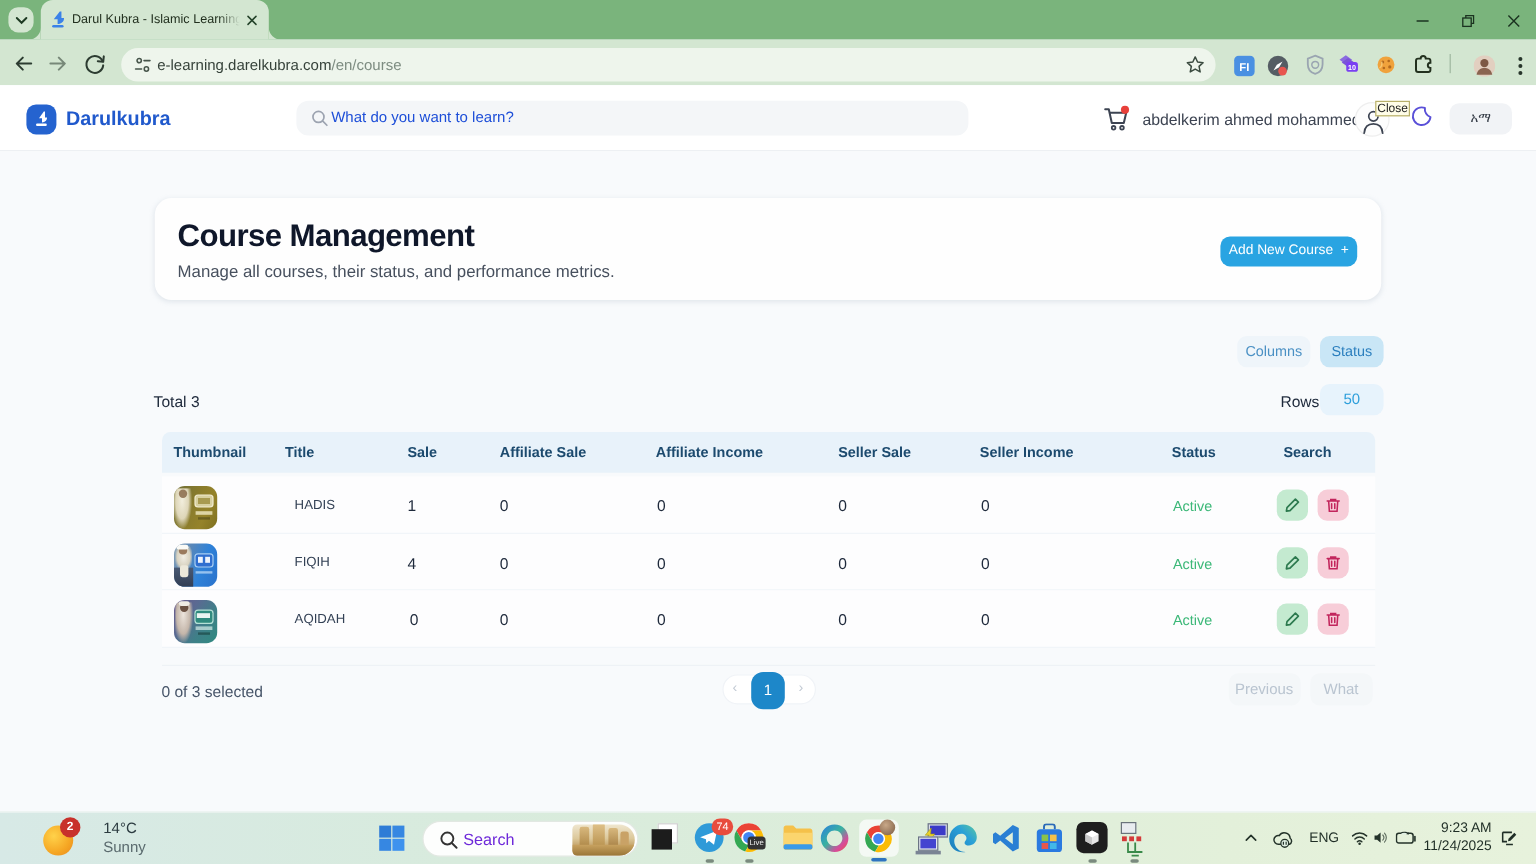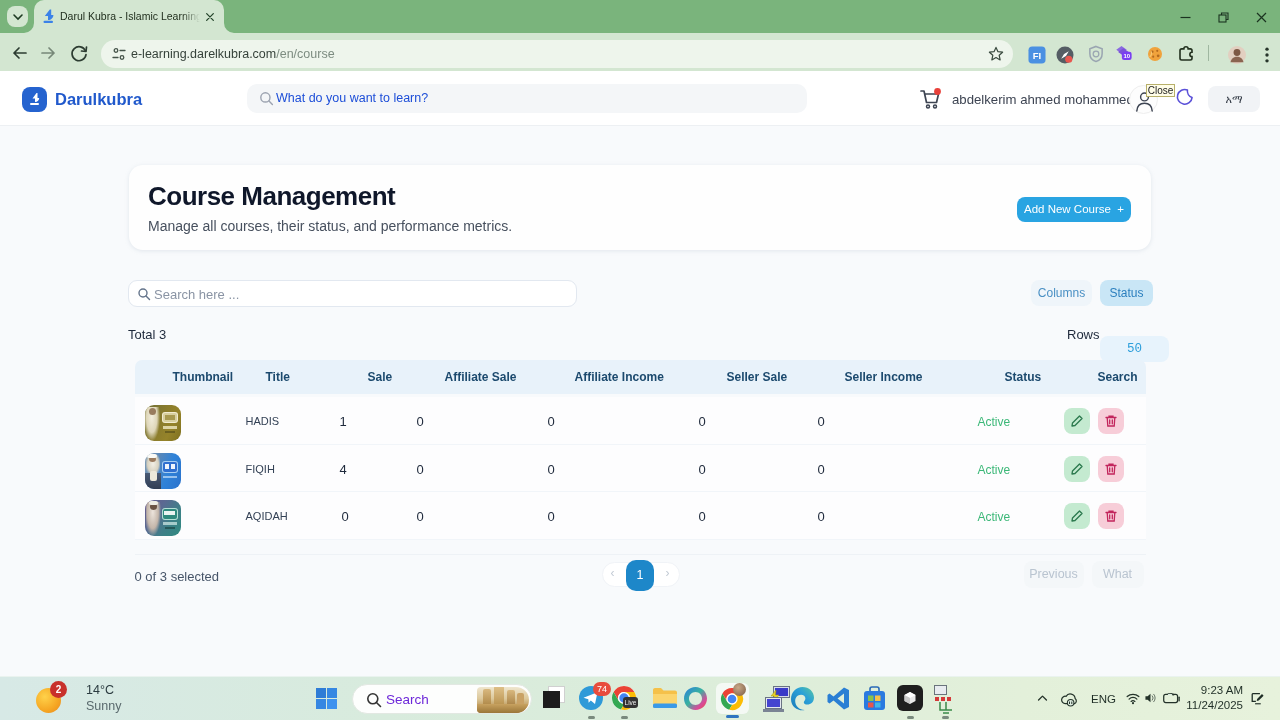--- a/index.html
+++ b/index.html
@@ -39,25 +39,25 @@
 .hero { position:absolute; left:129px; top:39px; width:1022px; height:85px; background:#fefefe; border-radius:14px; box-shadow:0 1px 4px rgba(160,175,190,0.25); }
 .hero h1 { position:absolute; left:19px; top:16px; font-size:26px; color:#0f172a; letter-spacing:-0.5px; }
 .hero p { position:absolute; left:19px; top:53px; font-size:14px; color:#47505e; }
 .addbtn { position:absolute; right:20px; top:32px; width:114px; height:25px; background:#29a4e2; border-radius:8px; color:#fff; font-size:11.5px; text-align:center; line-height:25px; }
 .searchbox { position:absolute; left:128px; top:154px; width:449px; height:27px; background:#fff; border:1px solid #e2e8f0; border-radius:9px; }
 .searchbox span { position:absolute; left:25px; top:6px; font-size:13px; color:#8a94a4; }
 .colbtn { position:absolute; left:1031px; top:154px; width:61px; height:26px; background:#eff5fa; border-radius:8px; color:#4a90c4; font-size:12px; text-align:center; line-height:27px; }
 .statusbtn { position:absolute; left:1100px; top:154px; width:53px; height:26px; background:#c9e6f6; border-radius:8px; color:#2b7fbe; font-size:12px; text-align:center; line-height:27px; }
 .total { position:absolute; left:128px; top:201px; font-size:13px; color:#1e293b; }
 .rowslabel { position:absolute; left:1067px; top:201px; font-size:13px; color:#1e293b; }
-.rowschip { position:absolute; left:1100px; top:210px; width:69px; height:26px; background:#e7f3fc; border-radius:8px; color:#2e9fdb; font-size:12.5px; text-align:center; line-height:27px;font-family:Liberation Mono, monospace; }
+.rowschip { position:absolute; left:1100px; top:194px; width:53px; height:26px; background:#e7f3fc; border-radius:8px; color:#2e9fdb; font-size:12.5px; text-align:center; line-height:27px; }
 
 
 .thead { position:absolute; left:134.5px; top:233.5px; width:1011px; height:34px; background:#e8f2fa; border-radius:7px 7px 0 0; }
-.th { position:absolute; top:10px; font-size:12px; font-weight:bold; color:#1c4a6e;margin-left:28px; }
+.th { position:absolute; top:10px; font-size:12px; font-weight:bold; color:#1c4a6e; }
 .trow { position:absolute; left:134.5px; width:1011px; height:47.5px; background:#fdfdfe; border-bottom:1px solid #f1f5f9; }
 .thumb { position:absolute; left:10px; top:8px; width:36px; height:36px; border-radius:9px; overflow:hidden; }
 .ttitle { position:absolute; top:18px; font-size:11px; color:#334155; }
 .tnum { position:absolute; top:17px; font-size:13px; color:#1e293b; }
 .tactive { position:absolute; left:843px; top:18px; font-size:12px; color:#3cb878; }
 .abtn { position:absolute; top:11px; width:26px; height:26px; border-radius:8px; }
 .abtn svg { position:absolute; left:6px; top:6px; }
 .editbtn { left:929px; background:#c4ead0; }
 .delbtn { left:963px; background:#f7cdd8; }
 .tfooter { position:absolute; left:134.5px; top:428px; width:1011px; height:38px; border-top:1px solid #eef2f6; }
@@ -211,27 +211,20 @@
         <path d="M14.2 3.4 A8.4 8.4 0 1 0 19.5 12.1 A8.0 8.0 0 0 1 14.2 3.4 Z" fill="none" stroke="#5a50d8" stroke-width="1.8" stroke-linejoin="round"></path>
       </svg>
   <div class="langbtn">አማ</div>
 </div>
 
 <div id="pagebody">
   <div class="hero">
     <h1>Course Management</h1>
     <p>Manage all courses, their status, and performance metrics.</p>
     <div class="addbtn">Add New Course&nbsp;&nbsp;+</div>
-  </div>
-  <div class="searchbox">
-        <span>Search here ...</span>
-    <svg style="position:absolute;left:8px;top:6px" width="14" height="14" viewBox="0 0 14 14">
-          <circle cx="6" cy="6" r="4" stroke="#64748b" stroke-width="1.4" fill="none"></circle>
-          <path d="M9 9 L12.5 12.5" stroke="#64748b" stroke-width="1.4" stroke-linecap="round"></path>
-        </svg>
   </div>
   <div class="colbtn">Columns</div>
   <div class="statusbtn">Status</div>
   <div class="total">Total 3</div>
   <div class="rowslabel">Rows</div>
   <div class="rowschip">50</div>
 
   <div class="thead">
     <div class="th" style="left:10px">Thumbnail</div>
     <div class="th" style="left:103px">Title</div>

